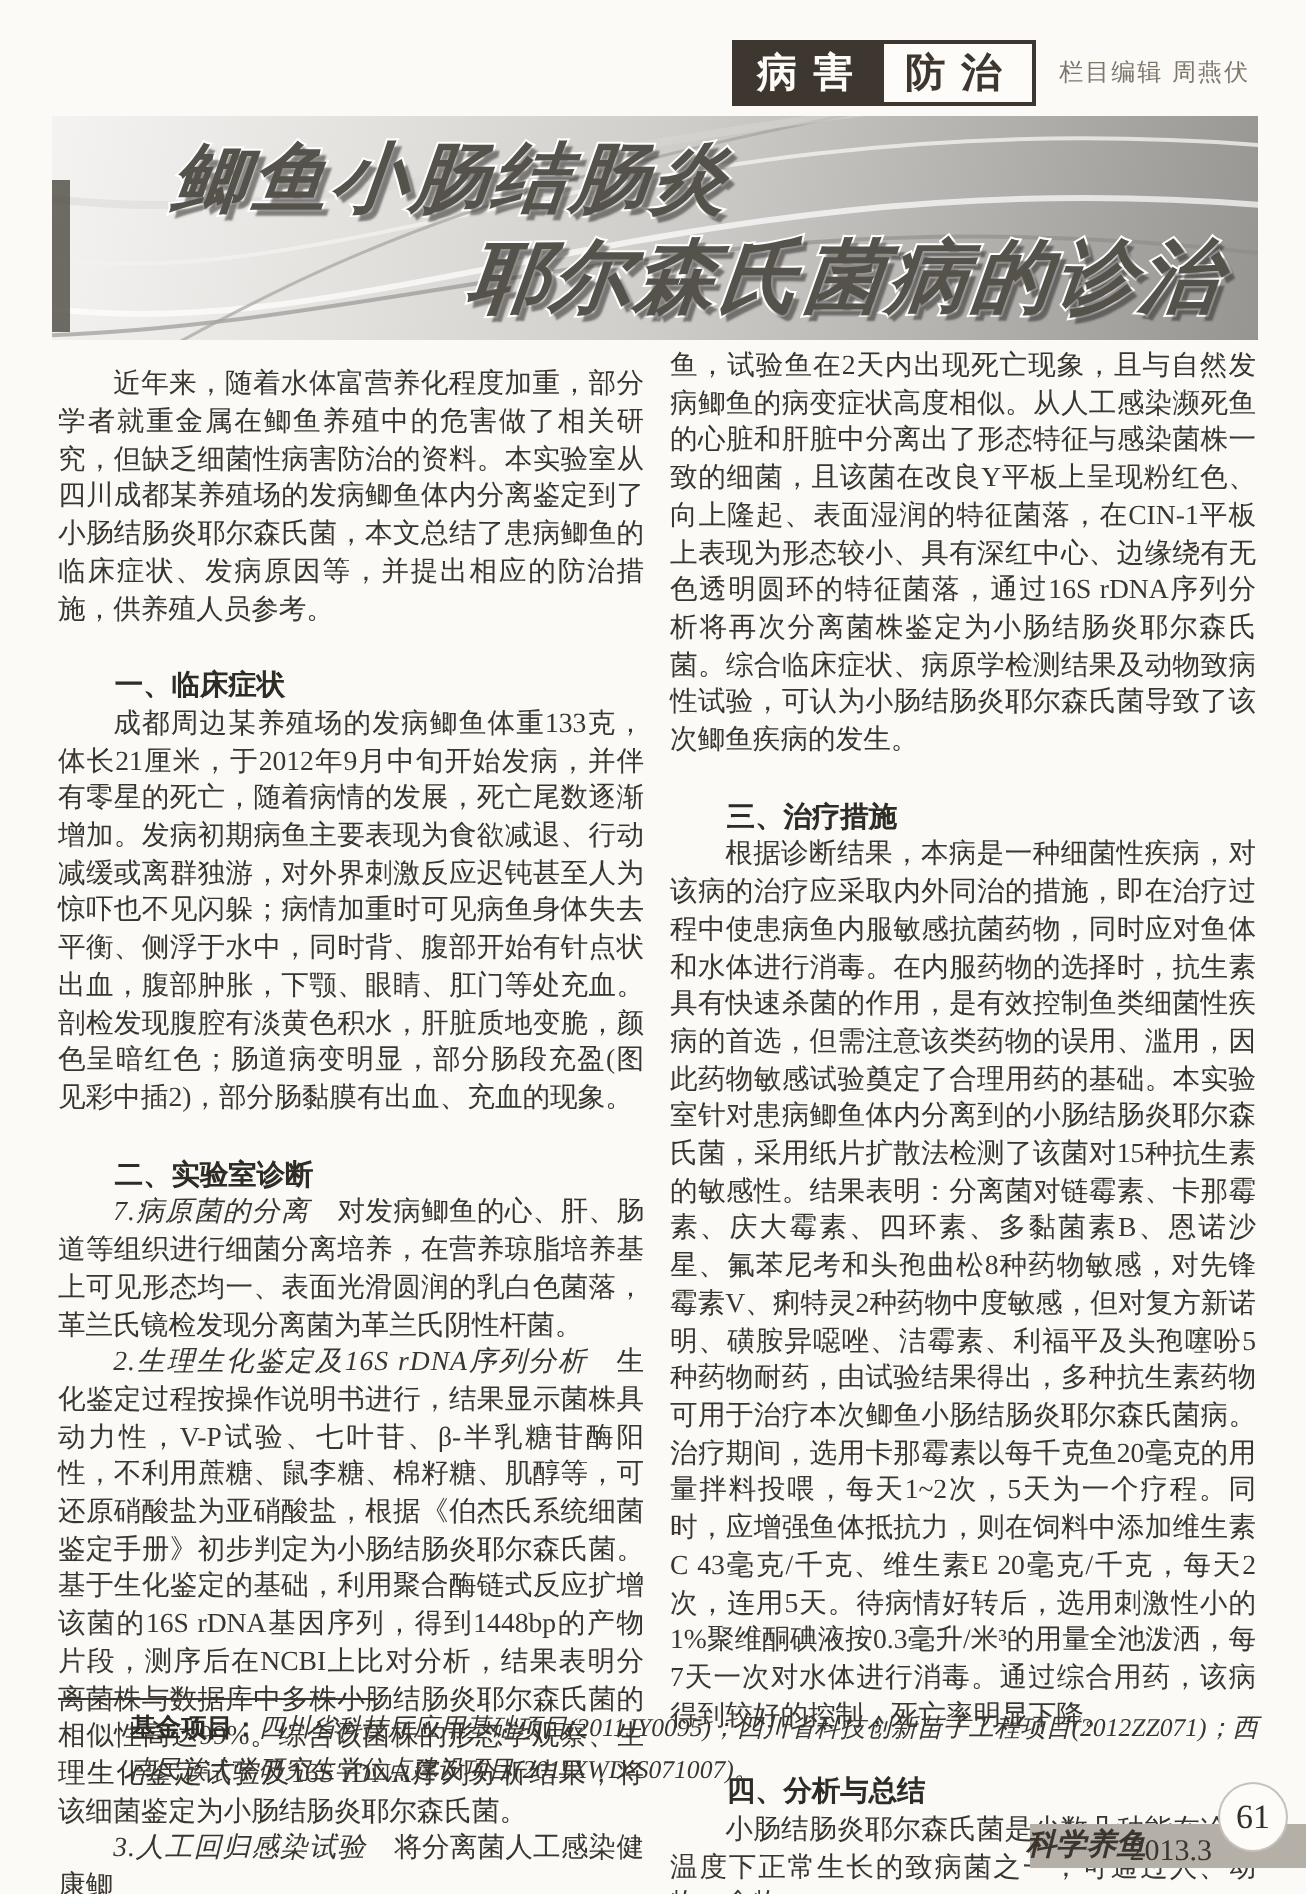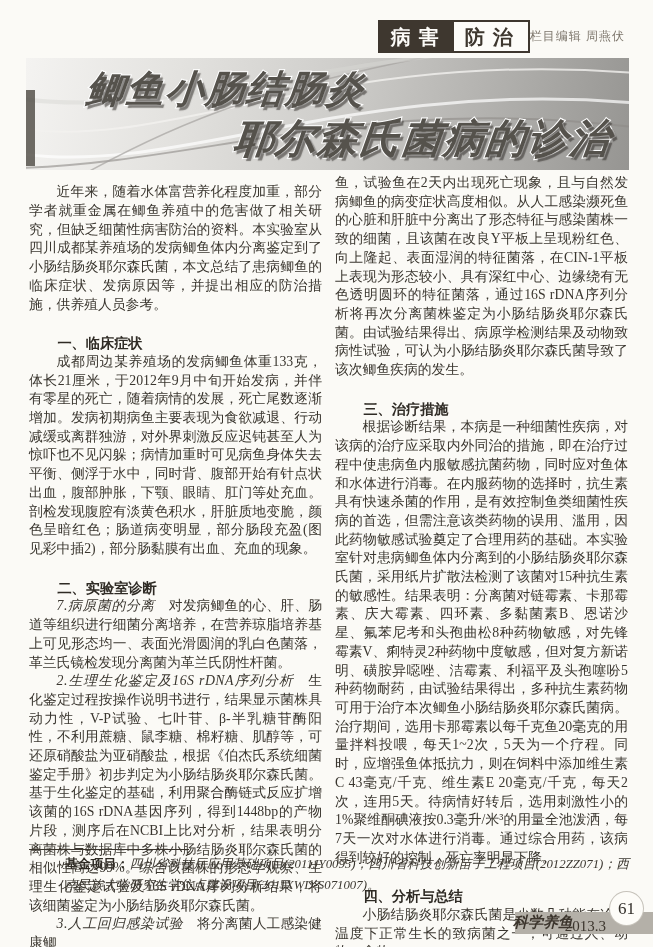--- a/index.html
+++ b/index.html
@@ -1,20 +1,20 @@
 <!DOCTYPE html>
 <html><head>
 <meta charset="utf-8">
 <style>
   html,body{margin:0;padding:0;}
   body{background:#e9e7e2;font-family:"Liberation Serif",serif;}
   .page{position:relative;width:653px;height:947px;margin:0 auto;background:#fbfaf6;color:#33302b;overflow:hidden;box-shadow:0 0 6px rgba(0,0,0,.25);}
 
   
-  .masthead{position:absolute;top:20px;right:28px;display:flex;align-items:center;}
+  .masthead{position:absolute;top:20px;right:28px;display:flex;align-items:center;gap:12px;}
   .mast-box{display:flex;border:2px solid #3e372f;font-family:"Liberation Sans",sans-serif;font-weight:bold;font-size:20px;line-height:1;}
   .mast-dark{background:#3e372f;color:#fdfcf9;padding:5px 7px 4px;letter-spacing:8px;text-indent:4px;}
   .mast-light{background:#fdfcf9;color:#3e372f;padding:5px 7px 4px;letter-spacing:8px;text-indent:4px;}
   .mast-editor{font-family:"Liberation Sans",sans-serif;font-size:12px;color:#7d766c;letter-spacing:1px;}
 
   
   .banner{position:absolute;top:58px;left:26px;right:24px;height:112px;
     background:linear-gradient(100deg,#f4f3f1 0%,#e3e2df 25%,#cfcecb 50%,#b3b2af 75%,#969592 100%);overflow:hidden;}
   .banner svg{position:absolute;inset:0;}
   .banner-edge{position:absolute;left:0;top:32px;width:9px;height:76px;background:#56524b;opacity:.85;}
@@ -74,21 +74,21 @@
     <div class="col" id="col-left">
         <div class="block para indent">近年来，随着水体富营养化程度加重，部分学者就重金属在鲫鱼养殖中的危害做了相关研究，但缺乏细菌性病害防治的资料。本实验室从四川成都某养殖场的发病鲫鱼体内分离鉴定到了小肠结肠炎耶尔森氏菌，本文总结了患病鲫鱼的临床症状、发病原因等，并提出相应的防治措施，供养殖人员参考。</div>
         <div class="block heading">一、临床症状</div>
         <div class="block para indent">成都周边某养殖场的发病鲫鱼体重133克，体长21厘米，于2012年9月中旬开始发病，并伴有零星的死亡，随着病情的发展，死亡尾数逐渐增加。发病初期病鱼主要表现为食欲减退、行动减缓或离群独游，对外界刺激反应迟钝甚至人为惊吓也不见闪躲；病情加重时可见病鱼身体失去平衡、侧浮于水中，同时背、腹部开始有针点状出血，腹部肿胀，下颚、眼睛、肛门等处充血。剖检发现腹腔有淡黄色积水，肝脏质地变脆，颜色呈暗红色；肠道病变明显，部分肠段充盈(图见彩中插2)，部分肠黏膜有出血、充血的现象。</div>
         <div class="block heading">二、实验室诊断</div>
         <div class="block para indent"><span class="lead">7.病原菌的分离</span>　对发病鲫鱼的心、肝、肠道等组织进行细菌分离培养，在营养琼脂培养基上可见形态均一、表面光滑圆润的乳白色菌落，革兰氏镜检发现分离菌为革兰氏阴性杆菌。</div>
         <div class="block para indent"><span class="lead">2.生理生化鉴定及16S rDNA序列分析</span>　生化鉴定过程按操作说明书进行，结果显示菌株具动力性，V-P试验、七叶苷、β-半乳糖苷酶阳性，不利用蔗糖、鼠李糖、棉籽糖、肌醇等，可还原硝酸盐为亚硝酸盐，根据《伯杰氏系统细菌鉴定手册》初步判定为小肠结肠炎耶尔森氏菌。基于生化鉴定的基础，利用聚合酶链式反应扩增该菌的16S rDNA基因序列，得到1448bp的产物片段，测序后在NCBI上比对分析，结果表明分离菌株与数据库中多株小肠结肠炎耶尔森氏菌的相似性高达99%。综合该菌株的形态学观察、生理生化鉴定试验及16S rDNA序列分析结果，将该细菌鉴定为小肠结肠炎耶尔森氏菌。</div>
         <div class="block para indent"><span class="lead">3.人工回归感染试验</span>　将分离菌人工感染健康鲫</div>
       </div>
     <div class="col" id="col-right">
-        <div class="block para">鱼，试验鱼在2天内出现死亡现象，且与自然发病鲫鱼的病变症状高度相似。从人工感染濒死鱼的心脏和肝脏中分离出了形态特征与感染菌株一致的细菌，且该菌在改良Y平板上呈现粉红色、向上隆起、表面湿润的特征菌落，在CIN-1平板上表现为形态较小、具有深红中心、边缘绕有无色透明圆环的特征菌落，通过16S rDNA序列分析将再次分离菌株鉴定为小肠结肠炎耶尔森氏菌。由试验结果得出、病原学检测结果及动物致病性试验，可认为小肠结肠炎耶尔森氏菌导致了该次鲫鱼疾病的发生。</div>
+        <div class="block para">鱼，试验鱼在2天内出现死亡现象，且与自然发病鲫鱼的病变症状高度相似。从人工感染濒死鱼的心脏和肝脏中分离出了形态特征与感染菌株一致的细菌，且该菌在改良Y平板上呈现粉红色、向上隆起、表面湿润的特征菌落，在CIN-1平板上表现为形态较小、具有深红中心、边缘绕有无色透明圆环的特征菌落，通过16S rDNA序列分析将再次分离菌株鉴定为小肠结肠炎耶尔森氏菌。综合临床症状、病原学检测结果及动物致病性试验，可认为小肠结肠炎耶尔森氏菌导致了该次鲫鱼疾病的发生。</div>
         <div class="block heading">三、治疗措施</div>
         <div class="block para indent">根据诊断结果，本病是一种细菌性疾病，对该病的治疗应采取内外同治的措施，即在治疗过程中使患病鱼内服敏感抗菌药物，同时应对鱼体和水体进行消毒。在内服药物的选择时，抗生素具有快速杀菌的作用，是有效控制鱼类细菌性疾病的首选，但需注意该类药物的误用、滥用，因此药物敏感试验奠定了合理用药的基础。本实验室针对患病鲫鱼体内分离到的小肠结肠炎耶尔森氏菌，采用纸片扩散法检测了该菌对15种抗生素的敏感性。结果表明：分离菌对链霉素、卡那霉素、庆大霉素、四环素、多黏菌素B、恩诺沙星、氟苯尼考和头孢曲松8种药物敏感，对先锋霉素V、痢特灵2种药物中度敏感，但对复方新诺明、磺胺异噁唑、洁霉素、利福平及头孢噻吩5种药物耐药，由试验结果得出，多种抗生素药物可用于治疗本次鲫鱼小肠结肠炎耶尔森氏菌病。治疗期间，选用卡那霉素以每千克鱼20毫克的用量拌料投喂，每天1~2次，5天为一个疗程。同时，应增强鱼体抵抗力，则在饲料中添加维生素C 43毫克/千克、维生素E 20毫克/千克，每天2次，连用5天。待病情好转后，选用刺激性小的1%聚维酮碘液按0.3毫升/米³的用量全池泼洒，每7天一次对水体进行消毒。通过综合用药，该病得到较好的控制，死亡率明显下降。</div>
         <div class="block heading">四、分析与总结</div>
         <div class="block para indent">小肠结肠炎耶尔森氏菌是少数几种能在冷藏温度下正常生长的致病菌之一，可通过人、动物、食物、</div>
       </div>
   </div>
 
   <div class="fund-rule"></div>
   <div class="fund">
     <b>基金项目：</b><span>四川省科技厅应用基础项目(2011JY0095)；四川省科技创新苗子工程项目(2012ZZ071)；西南民族大学研究生学位点建设项目(2011XWD-S071007)。</span>

